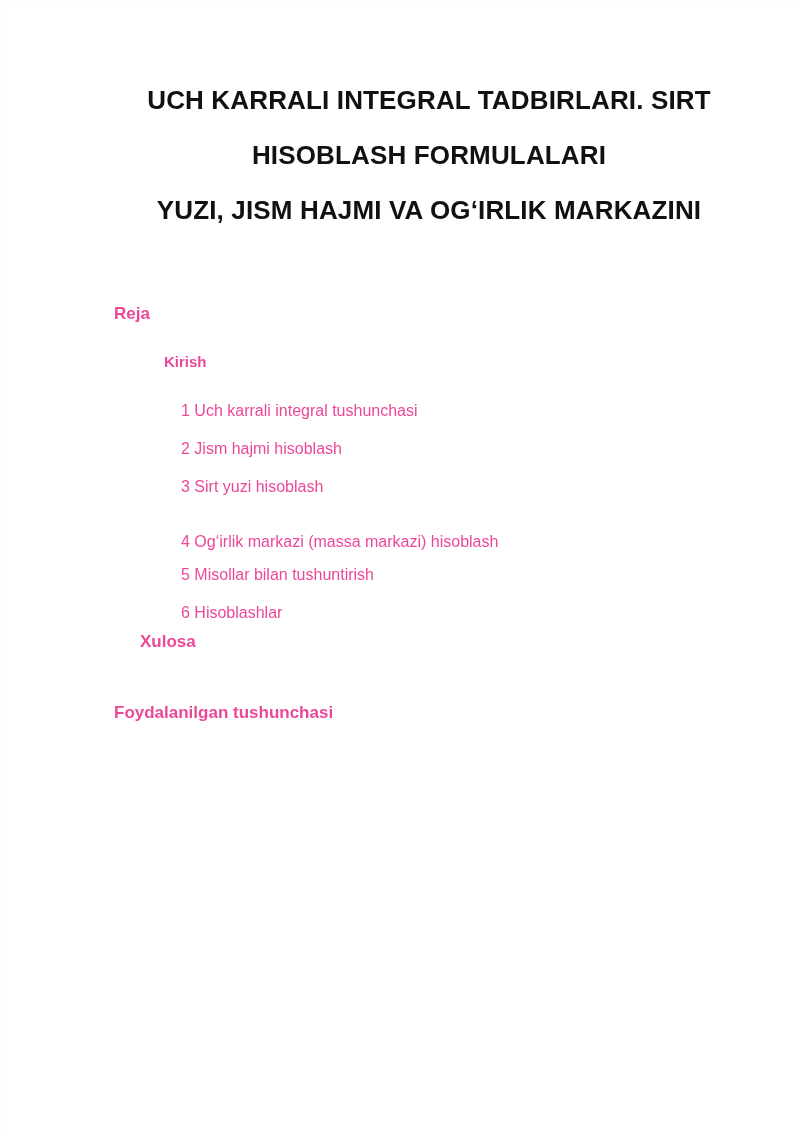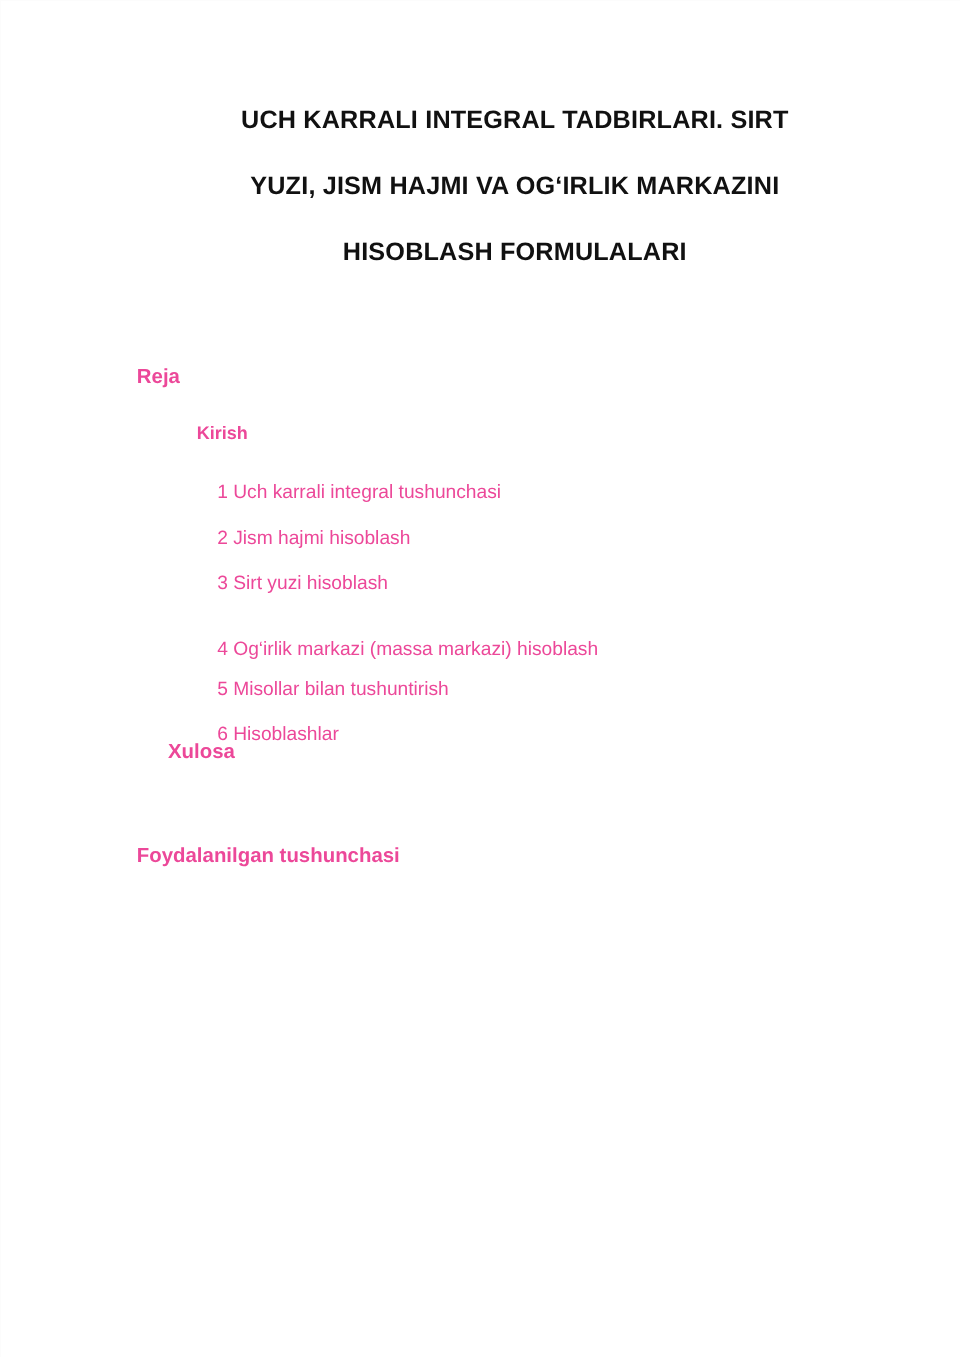--- a/index.html
+++ b/index.html
@@ -31,21 +31,21 @@
   .doc-title {
     position: absolute;
     left: 96px;
     top: 72px;
     width: 664px;
     text-align: center;
   }
 
   .doc-title .title-line {
     display: block;
-    font-size: 21px;
+    font-size: 26px;
     font-weight: bold;
     letter-spacing: 0.15px;
     line-height: 55px;
     color: #111111;
     white-space: nowrap;
   }
 
   
   .outline {
     position: absolute;
@@ -84,40 +84,40 @@
     font-weight: normal;
   }
 </style>
 </head>
 <body>
 
 <div class="page">
 
   <div class="doc-title">
     <span class="title-line">UCH KARRALI INTEGRAL TADBIRLARI. SIRT</span>
+    <span class="title-line">HISOBLASH FORMULALARI</span>
     <span class="title-line">YUZI, JISM HAJMI VA OG‘IRLIK MARKAZINI</span>
-    <span class="title-line">HISOBLASH FORMULALARI</span>
   </div>
 
   <div class="outline">
 
     <div class="line lvl-0" style="top:303px;">Reja</div>
 
     <div class="line lvl-1-bold" style="top:352px;">Kirish</div>
 
     <div class="line lvl-1" style="top:401px;">1 Uch karrali integral tushunchasi</div>
 
     <div class="line lvl-1" style="top:439px;">2 Jism hajmi hisoblash</div>
 
     <div class="line lvl-1" style="top:477px;">3 Sirt yuzi hisoblash</div>
 
     <div class="line lvl-1" style="top:515px;margin-top:17px;">4 Og‘irlik markazi (massa markazi) hisoblash</div>
 
     <div class="line lvl-1" style="top:565px;">5 Misollar bilan tushuntirish</div>
 
     <div class="line lvl-1" style="top:603px;">6 Hisoblashlar</div>
 
-    <div class="line lvl-mid" style="top:616px;">Xulosa</div>
+    <div class="line lvl-mid" style="top:631px;">Xulosa</div>
 
     <div class="line lvl-0" style="top:702px;">Foydalanilgan tushunchasi</div>
 
   </div>
 </div>
 
 </body></html>

